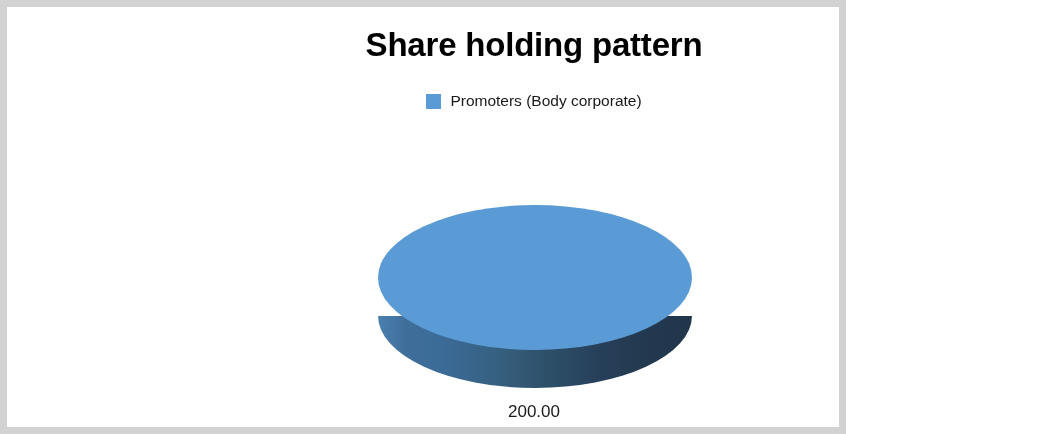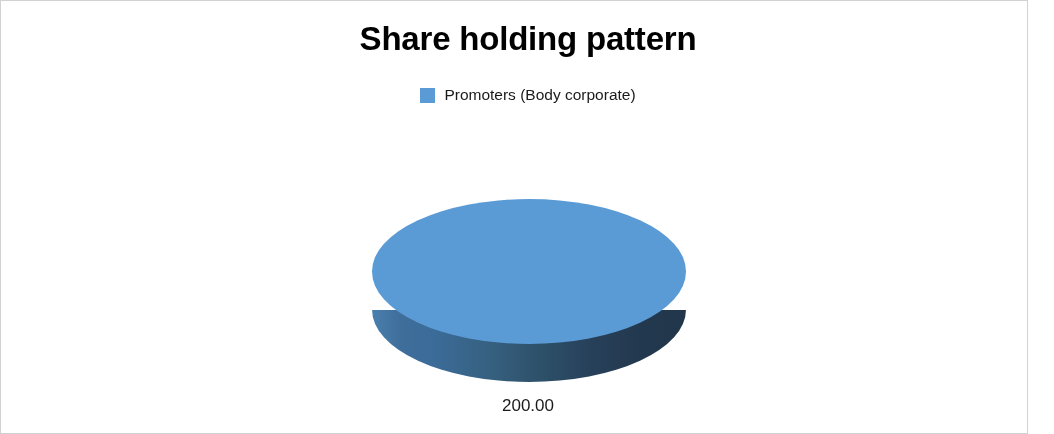--- a/index.html
+++ b/index.html
@@ -7,25 +7,25 @@
     margin: 0;
     padding: 0;
     background: #ffffff;
   }
   body {
     font-family: "Liberation Sans", sans-serif;
   }
 
   #chart-canvas {
     position: relative;
-    width: 1028px;
+    width: 846px;
     height: 434px;
     box-sizing: border-box;
     background: #ffffff;
-    border: 1px solid #ec4899;
+    border: 7px solid #ec4899;
     overflow: hidden;
   }
 
   
   #chart-title {
     position: absolute;
     left: 0;
     top: 18px;
     width: 1054px;
     text-align: center;

